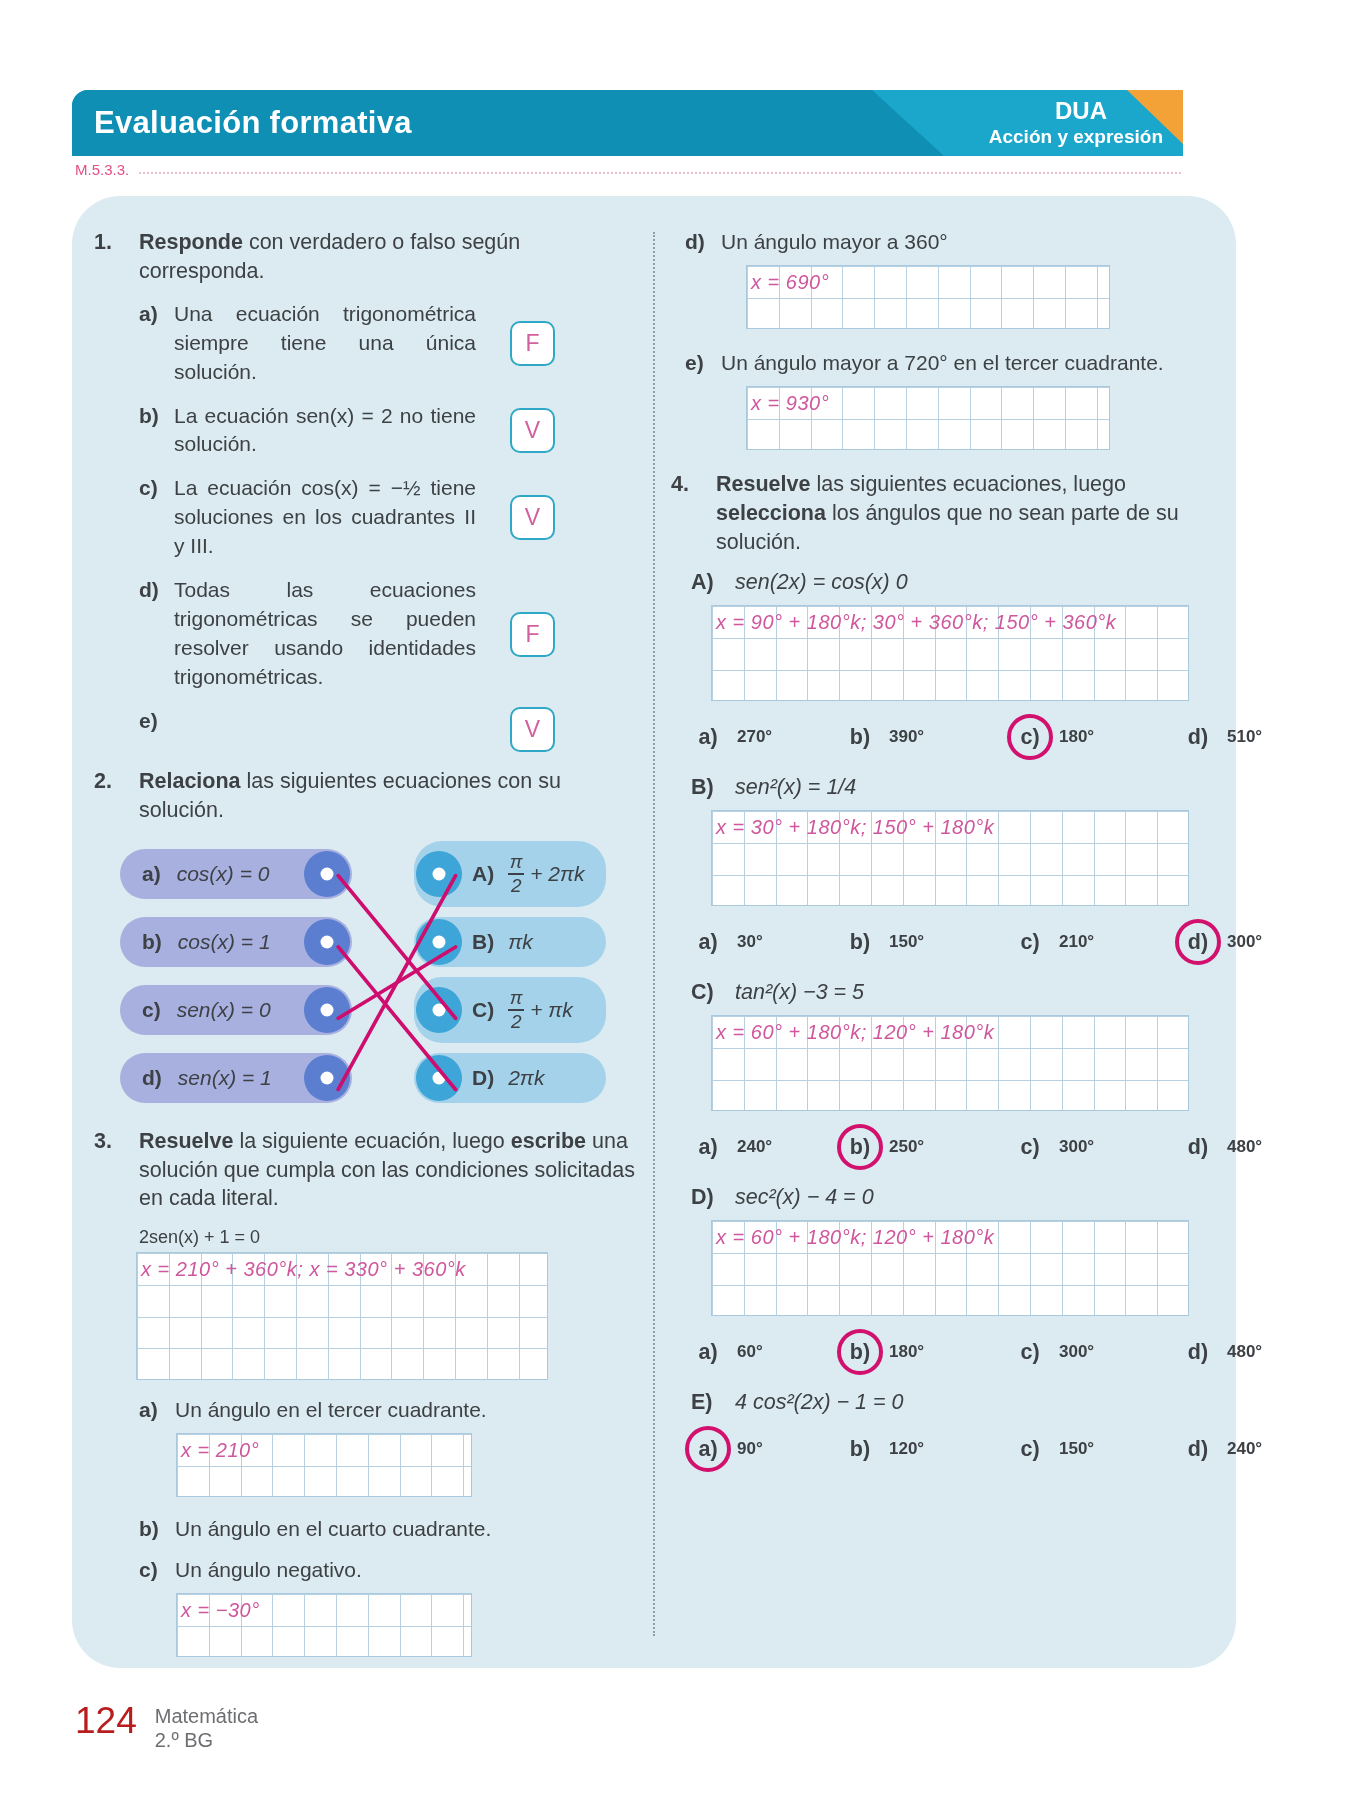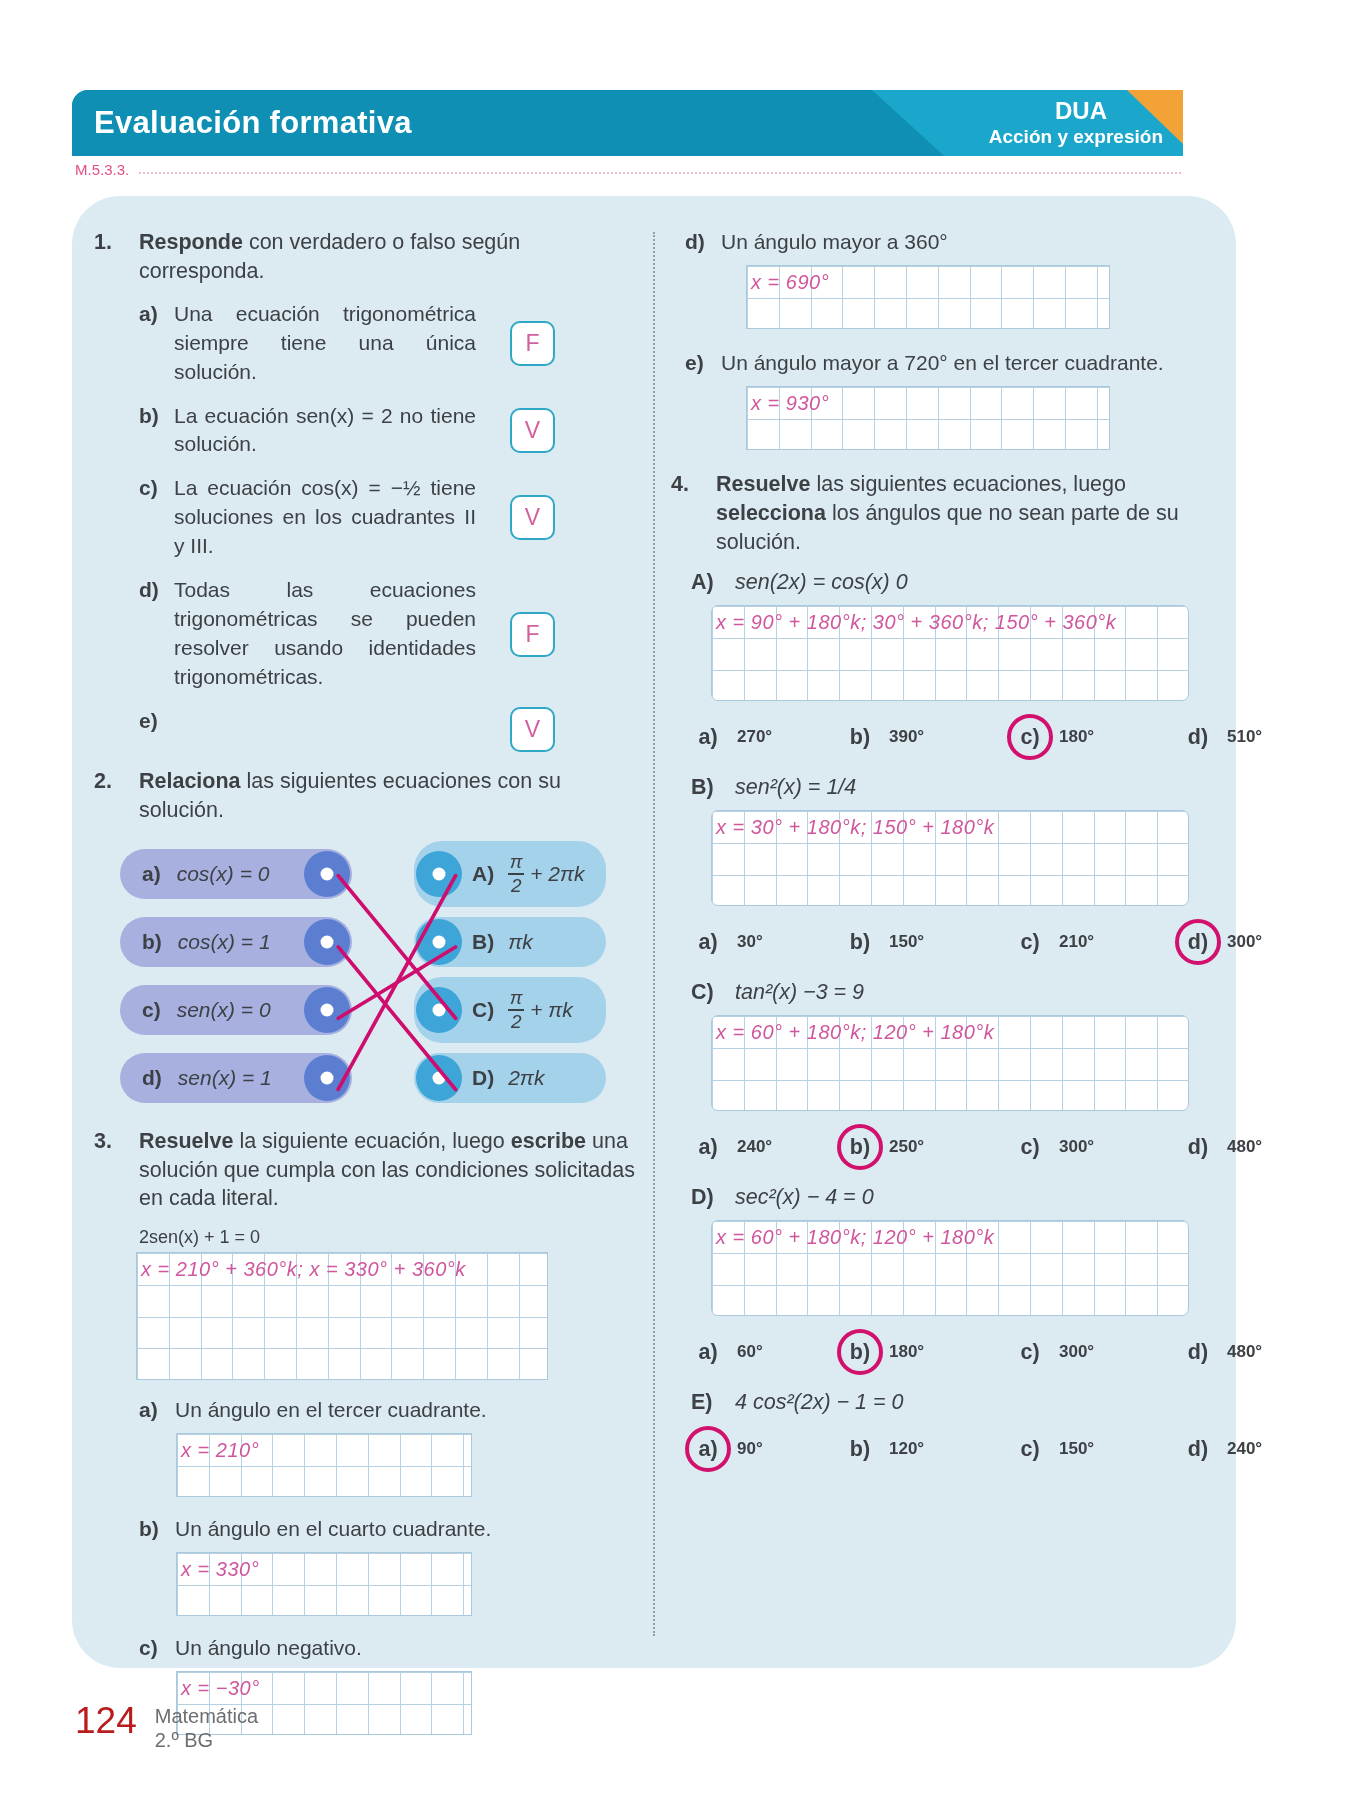--- a/index.html
+++ b/index.html
@@ -65,21 +65,21 @@
   .eqline{padding-left:45px;font-size:18px;margin:0 0 4px 0;}
   .grid{background-color:#fff;border:1px solid #abc9dc;box-sizing:border-box;
     background-image:
       repeating-linear-gradient(90deg,#b7d1e2 0 1px,transparent 1px 31.8px),
       repeating-linear-gradient(180deg,#b7d1e2 0 1px,transparent 1px 31.8px);}
   .hand{display:block;height:32px;line-height:32px;padding-left:4px;
     color:#cf579d;font-size:20px;font-style:italic;letter-spacing:.5px;white-space:nowrap;overflow:hidden;}
   .g-main{margin-left:42px;width:412px;height:128px;margin-bottom:16px;}
   .g-sub-l{margin-left:82px;width:296px;height:64px;margin-bottom:18px;}
   .g-sub-r{margin-left:75px;width:364px;height:64px;margin-bottom:20px;}
-  .g-q4{margin-left:40px;width:478px;height:96px;margin-bottom:12px;border-radius:7px;}
+  .g-q4{margin-left:40px;width:478px;height:96px;margin-bottom:12px;}
   .subitem{display:flex;padding-left:45px;margin:12px 0 8px 0;font-size:21px;line-height:1.34;}
   .subitem-r{display:flex;padding-left:14px;margin:6px 0 8px 0;font-size:21px;line-height:1.34;}
   .subitem .ilabel,.subitem-r .ilabel{width:36px;}
   .subtext{flex:1;}
   
   .q4label{display:flex;padding-left:20px;margin:10px 0 10px 0;font-size:21.5px;}
   .q4label .blabel{font-weight:bold;width:44px;flex:none;}
   .q4eq{font-style:italic;}
   .optrow{display:flex;align-items:center;padding-left:14px;margin:0 0 14px 0;min-height:48px;}
   .opt{display:flex;align-items:center;flex:none;}
@@ -234,23 +234,20 @@
       <span class="subtext">Un ángulo en el tercer cuadrante.</span>
     </div>
     <div class="grid g-sub-l">
       <span class="hand">x = 210°</span>
     </div>
 
     <div class="subitem">
       <span class="ilabel">b)</span>
       <span class="subtext">Un ángulo en el cuarto cuadrante.</span>
     </div>
-    <div class="grid g-sub-l">
-      <span class="hand">x = 330°</span>
-    </div>
 
     <div class="subitem">
       <span class="ilabel">c)</span>
       <span class="subtext">Un ángulo negativo.</span>
     </div>
     <div class="grid g-sub-l">
       <span class="hand">x = −30°</span>
     </div>
 
   </div>
@@ -343,21 +340,21 @@
       <span class="opt circled">
           <span class="ring">
             <span class="oltr">d)</span>
           </span>
           <span class="oval">300°</span>
         </span>
     </div>
 
     <div class="q4label">
       <span class="blabel">C)</span>
-      <span class="q4eq">tan²(x) −3 = 9</span>
+      <span class="q4eq">tan²(x) −3 = 5</span>
     </div>
     <div class="grid g-q4">
       <span class="hand">x = 60° + 180°k; 120° + 180°k</span>
     </div>
     <div class="optrow">
       <span class="opt">
           <span class="ring">
             <span class="oltr">a)</span>
           </span>
           <span class="oval">240°</span>

